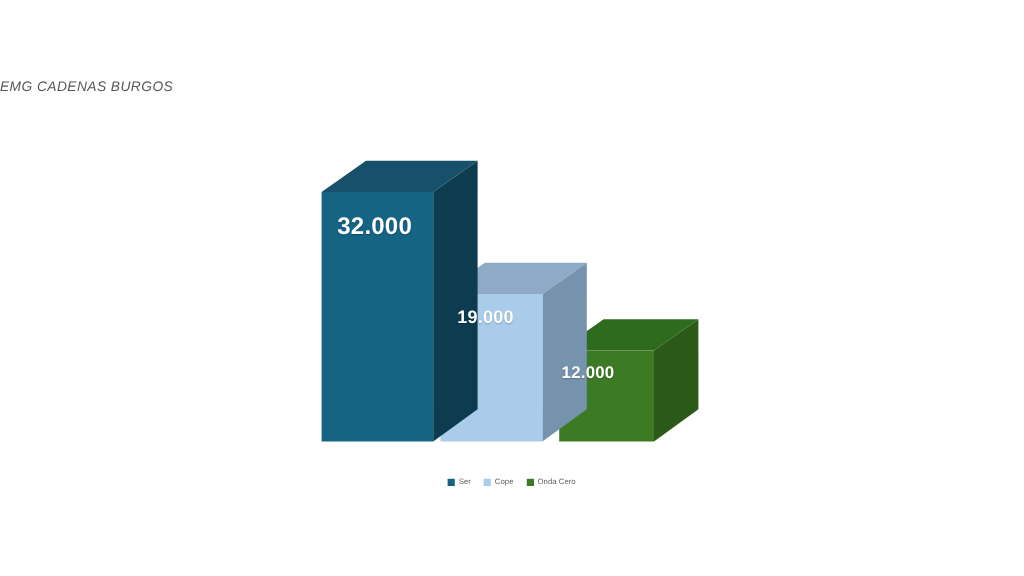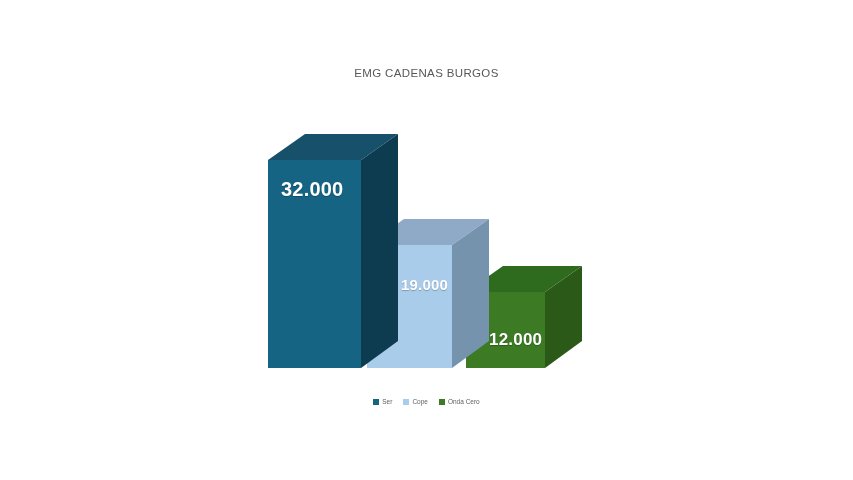--- a/index.html
+++ b/index.html
@@ -23,27 +23,27 @@
     height: 480px;
     background: #ffffff;
   }
 
   
   #chart-title {
     position: absolute;
     left: 0;
     top: 67px;
     width: 853px;
-    text-align: center;
     font-size: 11.5px;
     letter-spacing: 0.35px;
     color: #585858;
     font-family: "Liberation Sans", sans-serif;
     font-weight: 400;
     white-space: nowrap;
+    font-style: italic;
   }
 
   
   #plot-area {
     position: absolute;
     left: 0;
     top: 0;
     width: 810px;
     height: 480px;
   }
@@ -62,32 +62,30 @@
     white-space: nowrap;
     text-shadow: 0 1px 1px rgba(0,0,0,0.25);
   }
   #label-ser {
     left: 281px;
     top: 178px;
     font-size: 20px;
     letter-spacing: 0.2px;
   }
   #label-cope {
-    left: 401px;
+    left: 381px;
     top: 256px;
     font-size: 15px;
     letter-spacing: 0.2px;
-    margin-top: 20px;
   }
   #label-ondacero {
-    left: 489px;
+    left: 468px;
     top: 302px;
-    font-size: 17px;
+    font-size: 14px;
     letter-spacing: 0.2px;
-    margin-top: 28px;
   }
 
   
   #legend {
     position: absolute;
     left: 0;
     top: 399px;
     width: 853px;
     display: flex;
     justify-content: center;

